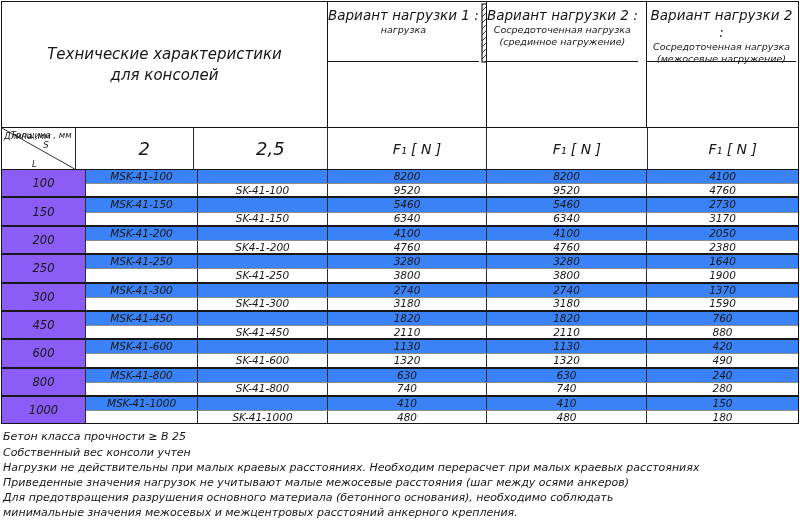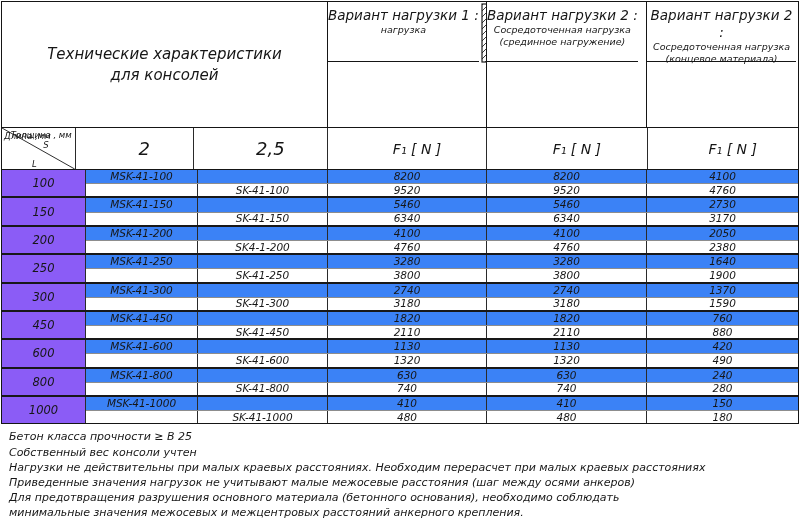--- a/index.html
+++ b/index.html
@@ -56,21 +56,21 @@
   .sub-row + .sub-row { border-top:1px solid #8d8d8d; }
   .sub-row.shaded { background:#3b82f6;text-align:right; }
   .sub-row > div {
     border-right:1px solid #2a2a2a;
     display:flex; align-items:center; justify-content:center;
     font-size:10.5px; line-height:13px; overflow:hidden;
   }
   .sub-row > div:last-child { border-right:none; flex:1; }
 
   
-  .notes { padding:5px 0 0 9px; }
+  .notes { padding:5px 0 0 3px; }
   .note-line { font-size:11px; line-height:15.2px; white-space:nowrap; }
 
   svg text { font-family:"DejaVu Sans", sans-serif; font-style:italic; fill:#161616; }
 </style>
 </head>
 <body>
 
 <div class="sheet">
   <div class="tbl">
 
@@ -157,21 +157,21 @@
             </g>
             <text x="81" y="52" font-size="10">L</text>
           </svg>
         </div>
       </div>
 
       <div class="variant w6 last">
         <div class="v-head">
           <div class="v-title">Вариант нагрузки 2 :</div>
           <div class="v-sub">Сосредоточенная нагрузка</div>
-          <div class="v-sub">(концевое материала)</div>
+          <div class="v-sub">(межосевые нагружение)</div>
         </div>
         <div class="v-diagram">
           <svg width="149" height="64" viewBox="0 0 149 64">
             <defs>
               <pattern id="hatchC" width="6" height="6" patternUnits="userSpaceOnUse">
                 <path d="M0,6 L6,0" stroke="#3a3a3a" stroke-width="1"></path>
               </pattern>
             </defs>
             <rect x="14" y="2" width="12" height="58" fill="url(#hatchC)" stroke="#1c1c1c" stroke-width="1.2"></rect>
             <rect x="26" y="30" width="98" height="13" fill="#fff" stroke="#1c1c1c" stroke-width="1.2"></rect>

